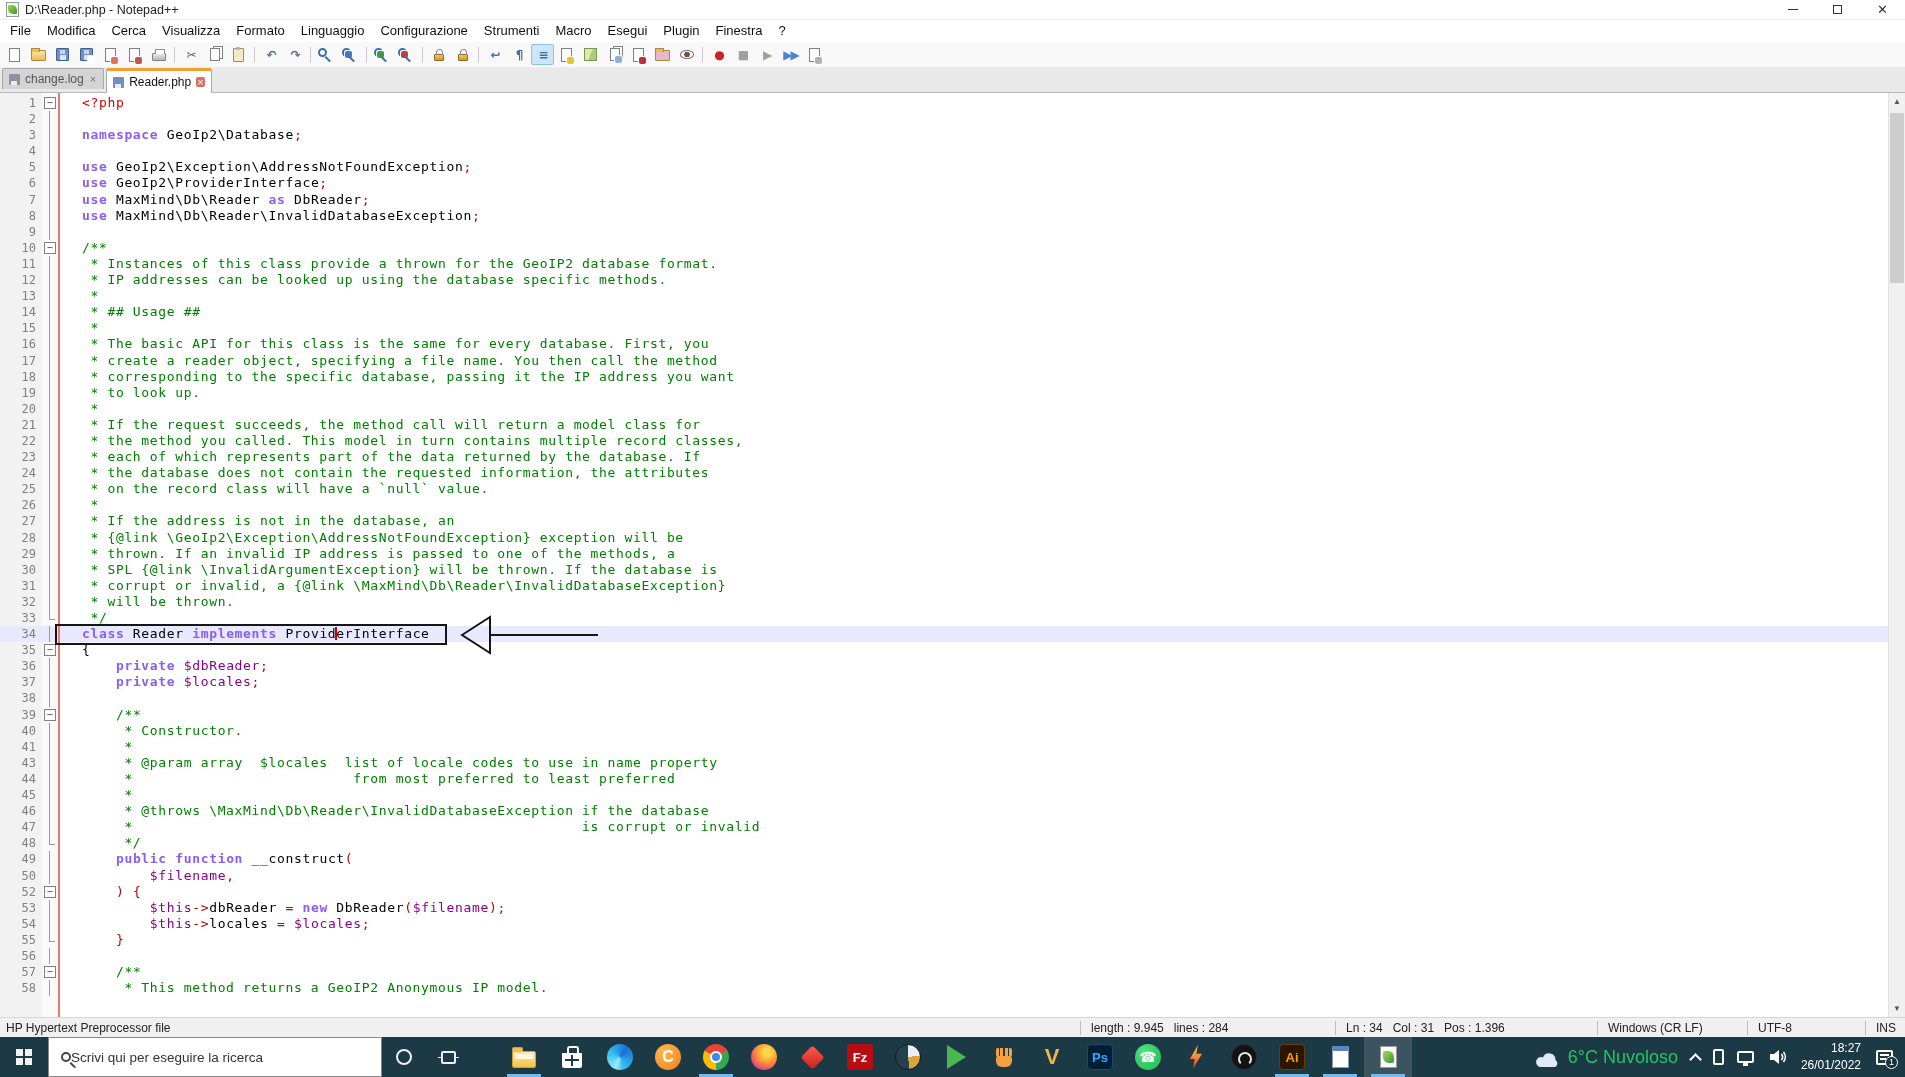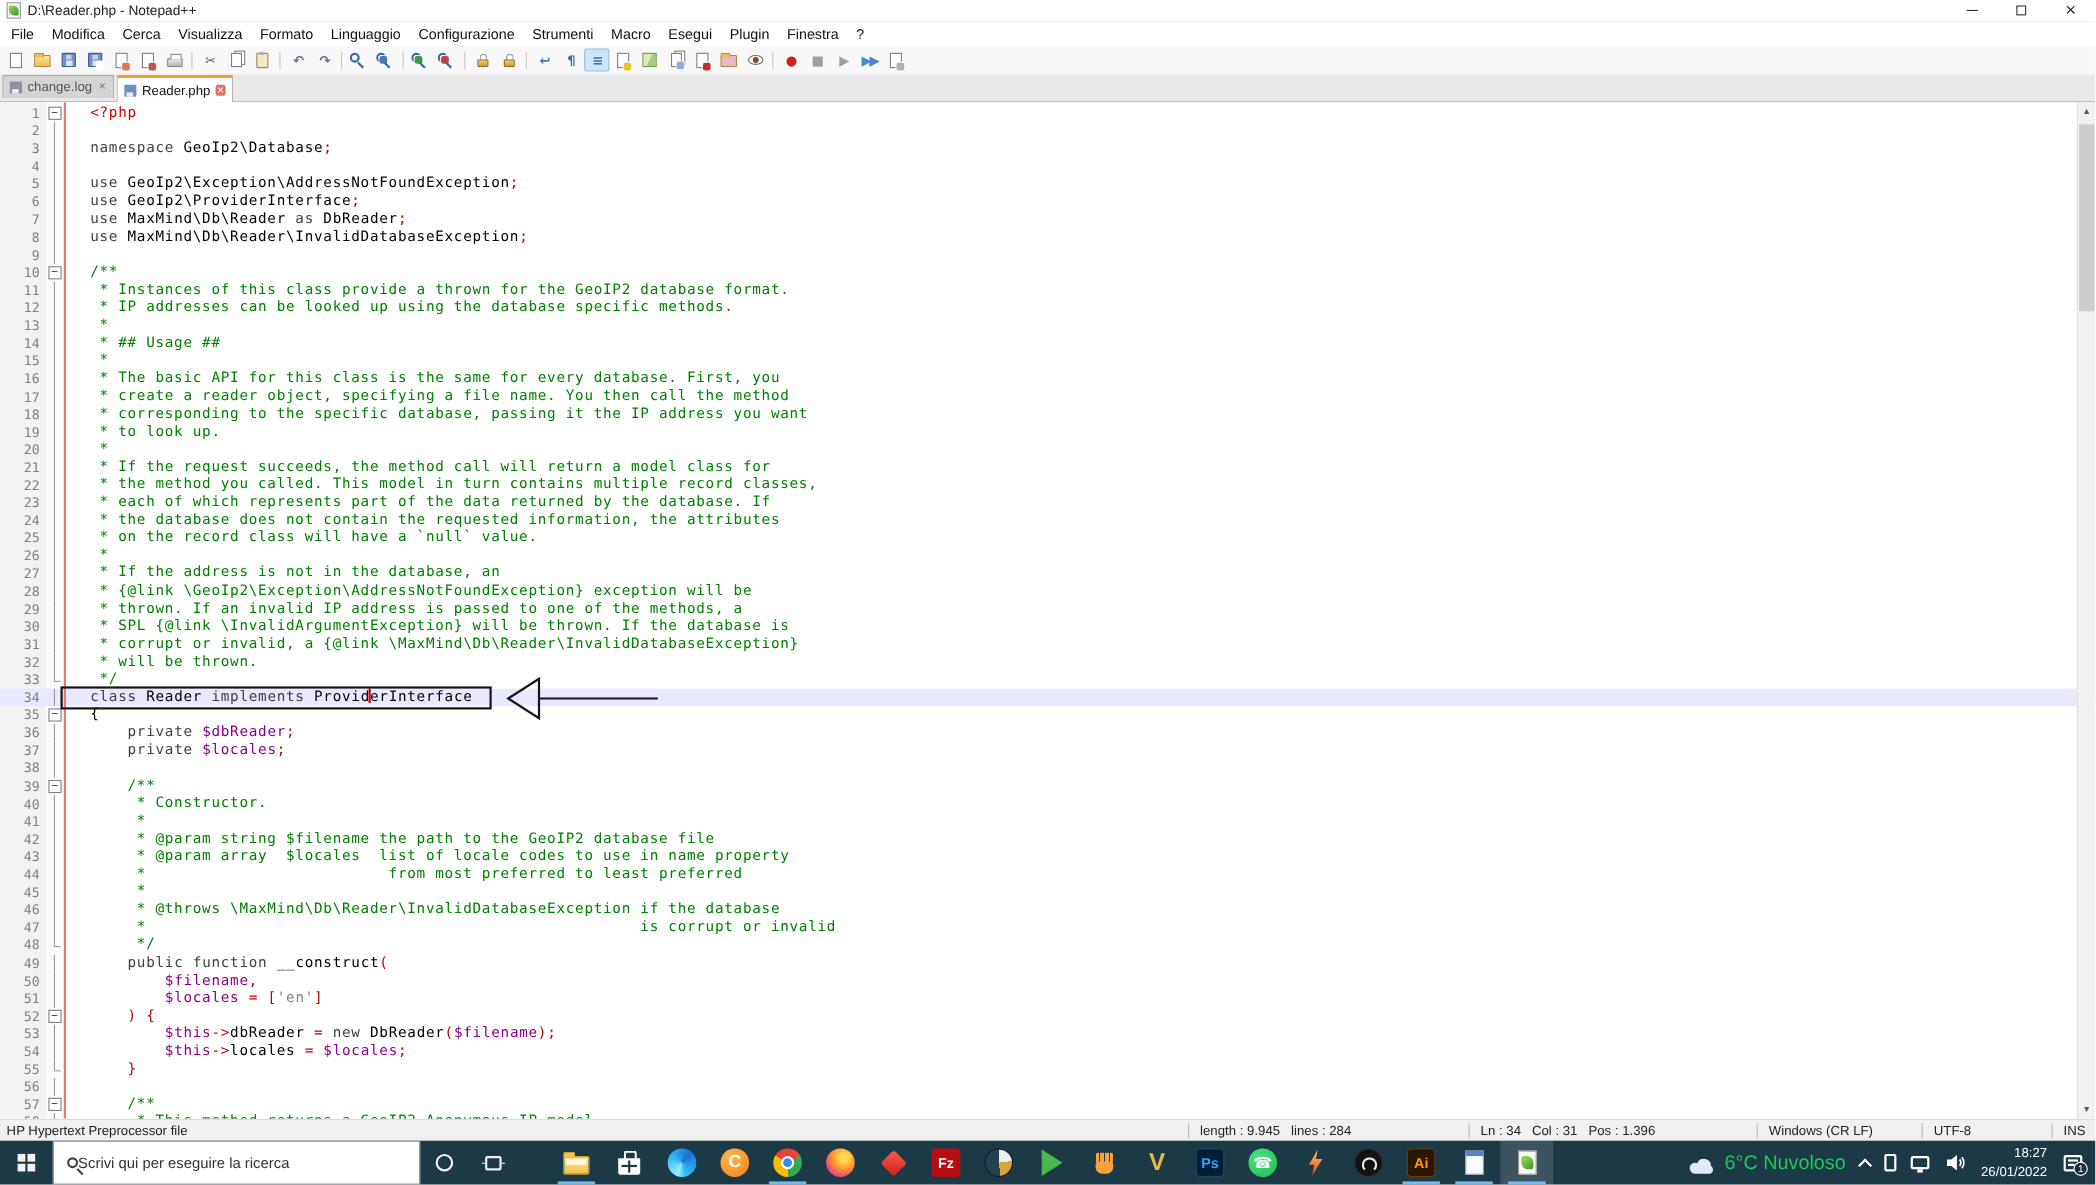--- a/index.html
+++ b/index.html
@@ -68,21 +68,21 @@
   .lines{position:relative;padding-top:2px}
   .cl{position:relative;height:16.1px;white-space:pre;font-family:"DejaVu Sans Mono",monospace;font-size:13px;line-height:16.1px;letter-spacing:0.65px;z-index:1}
   .cl.hl{background:#e8e8ff}
   .ln{position:absolute;left:0;width:36px;text-align:right;color:#808080;font-size:12px;letter-spacing:0;z-index:2}
   .fm{position:absolute;left:42px;top:0;width:16px;height:100%;z-index:2}
   .f-line::before{content:"";position:absolute;left:7px;top:0;bottom:0;border-left:1px solid #9a9a9a}
   .f-end::before{content:"";position:absolute;left:7px;top:0;height:55%;border-left:1px solid #9a9a9a}
   .f-end::after{content:"";position:absolute;left:7px;top:55%;width:6px;border-top:1px solid #9a9a9a}
   .f-start::before{content:"\2212";position:absolute;left:2px;top:50%;transform:translateY(-50%);width:10px;height:10px;line-height:9px;text-align:center;font-size:10px;color:#444;background:#fff;border:1px solid #808080}
   .ct{display:block;margin-left:82px;color:#000}
-  .tk-k{color:#404040;font-weight:normal}
+  .tk-k{color:#8b5cf6;font-weight:bold}
   .tk-c{color:#008000}
   .tk-d{color:#000}
   .tk-v{color:#8b008b}
   .tk-s{color:#808080}
   .tk-o{color:#c00000}
   .tk-p{color:#d00000}
   .caret{display:inline-block;width:2px;height:13px;background:#d00000;vertical-align:-2px;margin:0 -1px}
   .anno-rect{position:absolute;left:55px;top:531px;width:392px;height:21px;border:2px solid #151515;z-index:4}
   .anno-arrow{position:absolute;left:452px;top:519px;z-index:4}
   .vscroll{position:absolute;right:0;top:0;bottom:0;width:17px;background:#f0f0f0;border-left:1px solid #e2e2e2;z-index:5}
@@ -375,30 +375,28 @@
         <div class="cl"><span class="ln">32</span><span class="fm f-line"></span><span class="ct"><span class="tk-c"> * will be thrown.</span></span></div>
         <div class="cl"><span class="ln">33</span><span class="fm f-end"></span><span class="ct"><span class="tk-c"> */</span></span></div>
         <div class="cl hl"><span class="ln">34</span><span class="fm f-line"></span><span class="ct"><span class="tk-k">class</span><span class="tk-d"> Reader </span><span class="tk-k">implements</span><span class="tk-d"> Provid</span><span class="caret"></span><span class="tk-d">erInterface</span></span></div>
         <div class="cl"><span class="ln">35</span><span class="fm f-start"></span><span class="ct"><span class="tk-d">{</span></span></div>
         <div class="cl"><span class="ln">36</span><span class="fm f-line"></span><span class="ct"><span class="tk-d">    </span><span class="tk-k">private</span><span class="tk-d"> </span><span class="tk-v">$dbReader</span><span class="tk-o">;</span></span></div>
         <div class="cl"><span class="ln">37</span><span class="fm f-line"></span><span class="ct"><span class="tk-d">    </span><span class="tk-k">private</span><span class="tk-d"> </span><span class="tk-v">$locales</span><span class="tk-o">;</span></span></div>
         <div class="cl"><span class="ln">38</span><span class="fm f-line"></span><span class="ct"></span></div>
         <div class="cl"><span class="ln">39</span><span class="fm f-start"></span><span class="ct"><span class="tk-d">    </span><span class="tk-c">/**</span></span></div>
         <div class="cl"><span class="ln">40</span><span class="fm f-line"></span><span class="ct"><span class="tk-c">     * Constructor.</span></span></div>
         <div class="cl"><span class="ln">41</span><span class="fm f-line"></span><span class="ct"><span class="tk-c">     *</span></span></div>
-        <div class="cl"><span class="ln">42</span><span class="fm f-line"></span><span class="ct"><span class="tk-c">     * @param string $filename the path to the GeoIP2 database file</span></span></div>
         <div class="cl"><span class="ln">43</span><span class="fm f-line"></span><span class="ct"><span class="tk-c">     * @param array  $locales  list of locale codes to use in name property</span></span></div>
         <div class="cl"><span class="ln">44</span><span class="fm f-line"></span><span class="ct"><span class="tk-c">     *                          from most preferred to least preferred</span></span></div>
         <div class="cl"><span class="ln">45</span><span class="fm f-line"></span><span class="ct"><span class="tk-c">     *</span></span></div>
         <div class="cl"><span class="ln">46</span><span class="fm f-line"></span><span class="ct"><span class="tk-c">     * @throws \MaxMind\Db\Reader\InvalidDatabaseException if the database</span></span></div>
         <div class="cl"><span class="ln">47</span><span class="fm f-line"></span><span class="ct"><span class="tk-c">     *                                                     is corrupt or invalid</span></span></div>
         <div class="cl"><span class="ln">48</span><span class="fm f-end"></span><span class="ct"><span class="tk-c">     */</span></span></div>
         <div class="cl"><span class="ln">49</span><span class="fm f-line"></span><span class="ct"><span class="tk-d">    </span><span class="tk-k">public</span><span class="tk-d"> </span><span class="tk-k">function</span><span class="tk-d"> __construct</span><span class="tk-o">(</span></span></div>
         <div class="cl"><span class="ln">50</span><span class="fm f-line"></span><span class="ct"><span class="tk-d">        </span><span class="tk-v">$filename</span><span class="tk-o">,</span></span></div>
-        <div class="cl"><span class="ln">51</span><span class="fm f-line"></span><span class="ct"><span class="tk-d">        </span><span class="tk-v">$locales</span><span class="tk-o"> = [</span><span class="tk-s">'en'</span><span class="tk-o">]</span></span></div>
         <div class="cl"><span class="ln">52</span><span class="fm f-start"></span><span class="ct"><span class="tk-d">    </span><span class="tk-o">) {</span></span></div>
         <div class="cl"><span class="ln">53</span><span class="fm f-line"></span><span class="ct"><span class="tk-d">        </span><span class="tk-v">$this</span><span class="tk-o">-&gt;</span><span class="tk-d">dbReader</span><span class="tk-o"> = </span><span class="tk-k">new</span><span class="tk-d"> DbReader</span><span class="tk-o">(</span><span class="tk-v">$filename</span><span class="tk-o">);</span></span></div>
         <div class="cl"><span class="ln">54</span><span class="fm f-line"></span><span class="ct"><span class="tk-d">        </span><span class="tk-v">$this</span><span class="tk-o">-&gt;</span><span class="tk-d">locales</span><span class="tk-o"> = </span><span class="tk-v">$locales</span><span class="tk-o">;</span></span></div>
         <div class="cl"><span class="ln">55</span><span class="fm f-end"></span><span class="ct"><span class="tk-d">    </span><span class="tk-o">}</span></span></div>
         <div class="cl"><span class="ln">56</span><span class="fm f-line"></span><span class="ct"></span></div>
         <div class="cl"><span class="ln">57</span><span class="fm f-start"></span><span class="ct"><span class="tk-d">    </span><span class="tk-c">/**</span></span></div>
         <div class="cl"><span class="ln">58</span><span class="fm f-line"></span><span class="ct"><span class="tk-c">     * This method returns a GeoIP2 Anonymous IP model.</span></span></div>
       </div>
     <div class="anno-rect"></div>
     <svg class="anno-arrow" width="150" height="46">

